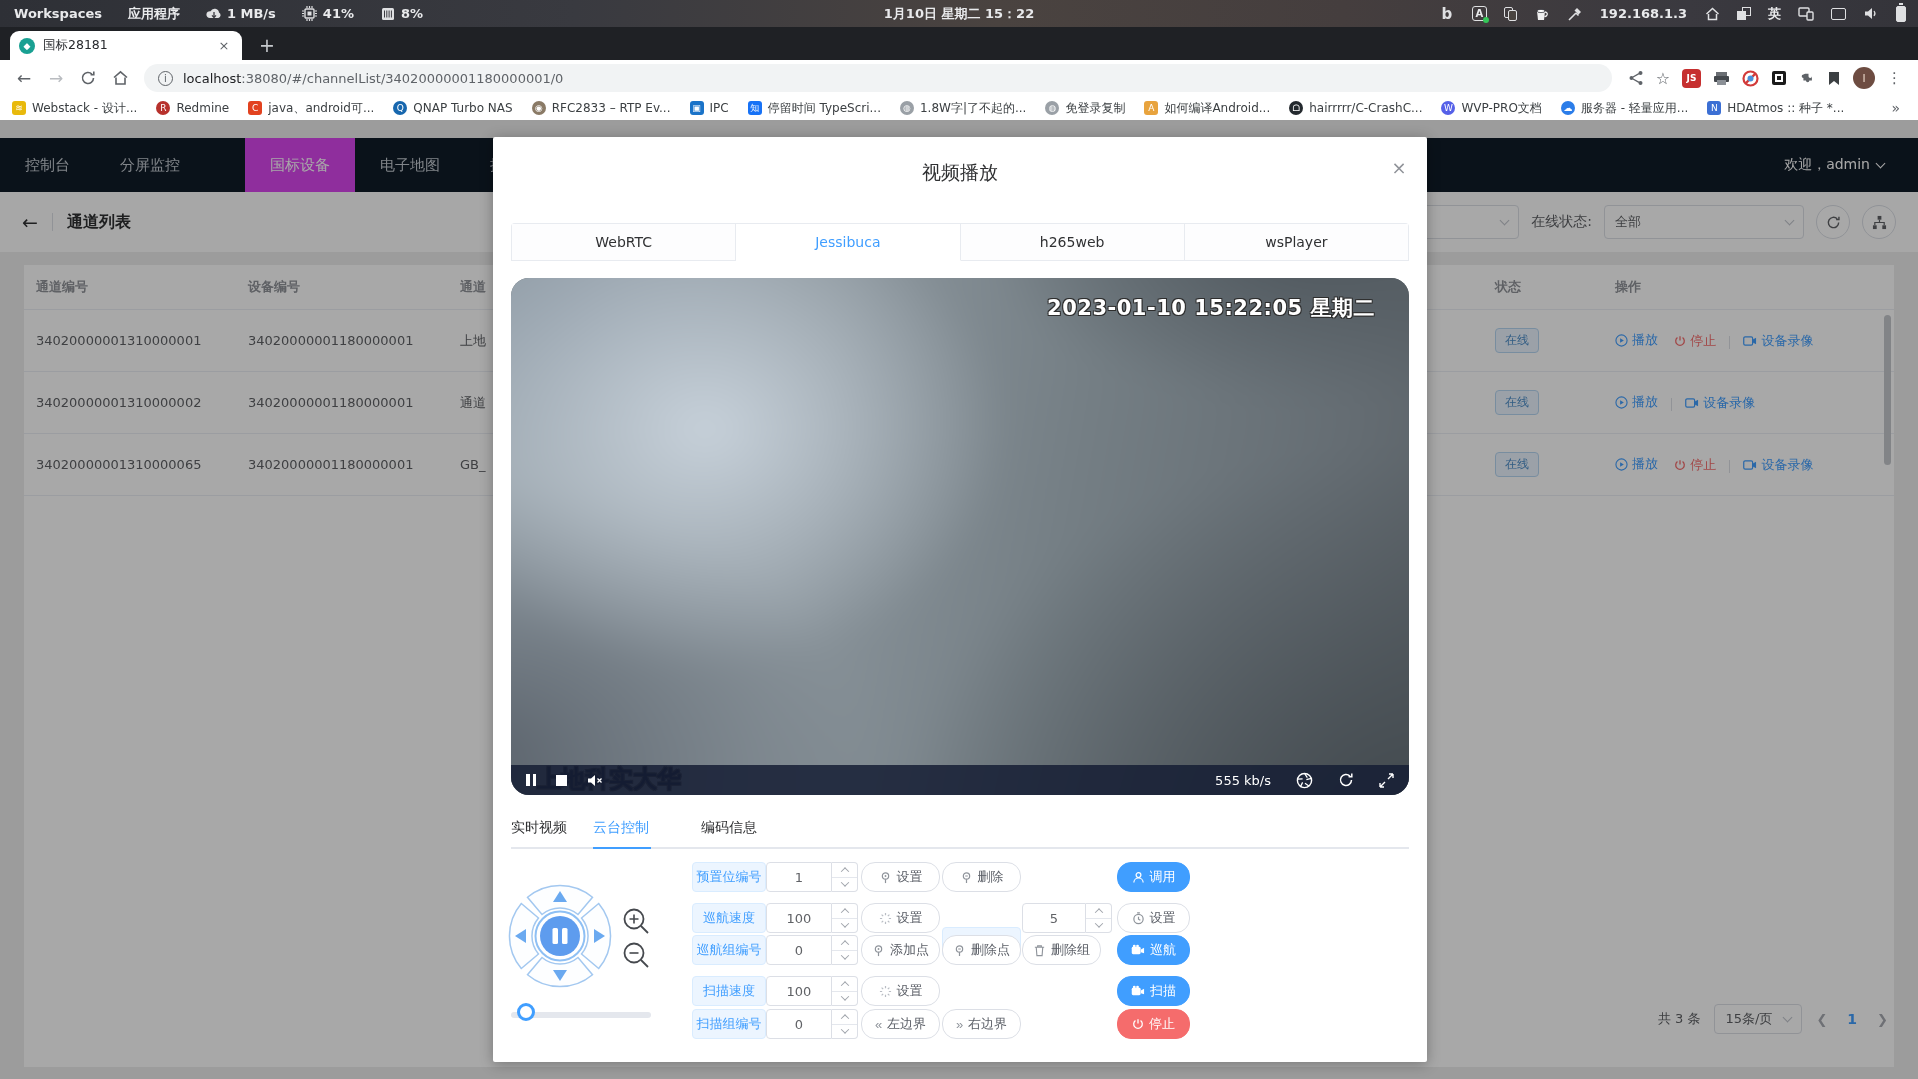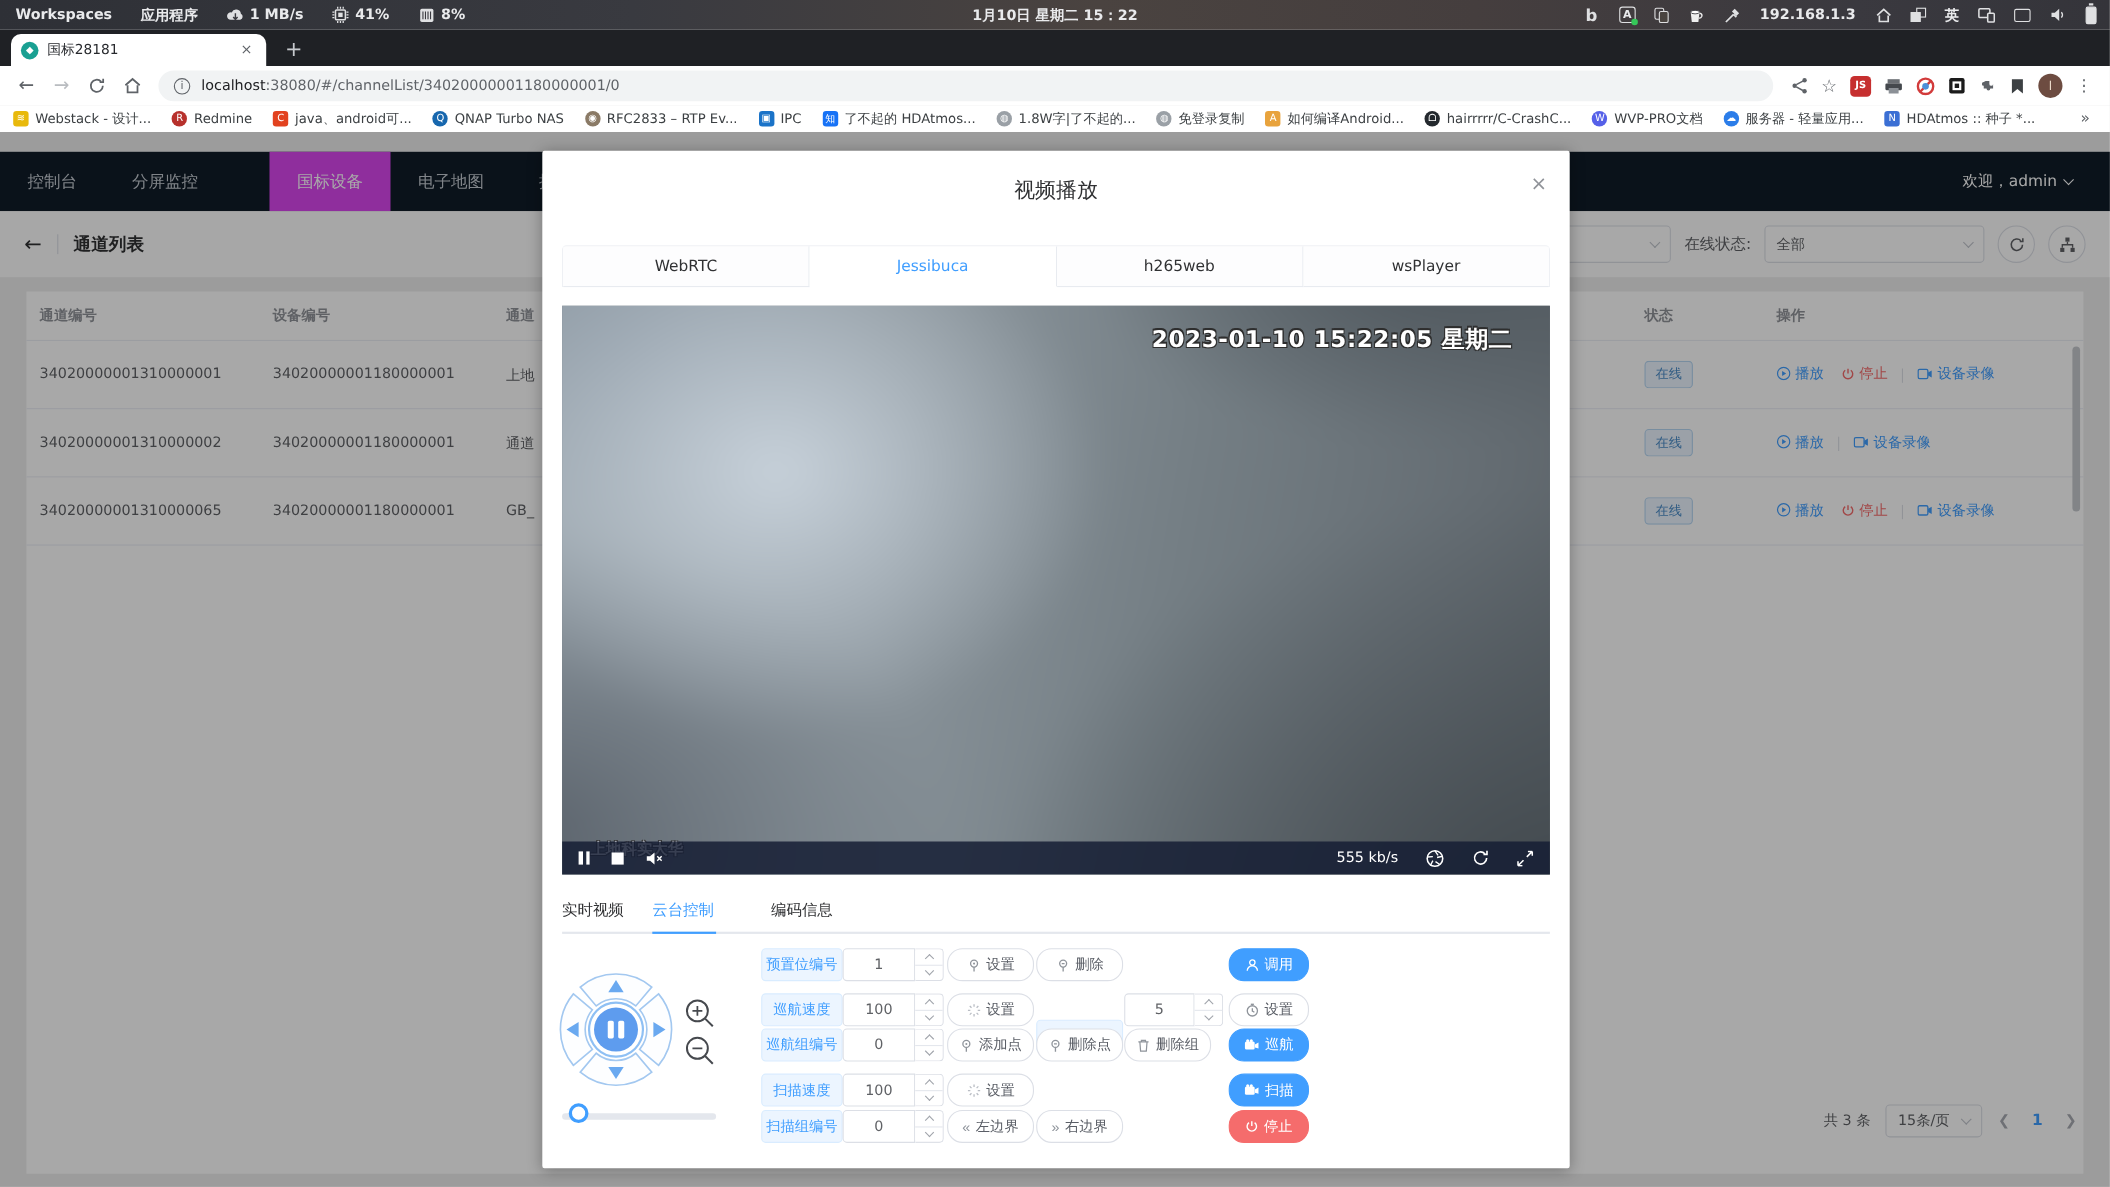--- a/index.html
+++ b/index.html
@@ -114,32 +114,32 @@
   #mclose { position:absolute; top:18px; right:16px; font-size:18px; color:#909399; width:24px; height:24px;
     display:flex; align-items:center; justify-content:center; }
 
   #ptabs { position:absolute; left:18px; top:86px; width:898px; height:38px; display:flex;
     border:1px solid #e8ebf0; border-bottom:none; border-radius:4px 4px 0 0; }
   .ptab { flex:1; display:flex; align-items:center; justify-content:center; font-size:14px; color:#303133;
     border-right:1px solid #e8ebf0; border-bottom:1px solid #e8ebf0; background:#fdfdfe; }
   .ptab:last-child { border-right:none; }
   .ptab.active { color:#409eff; border-bottom-color:transparent; background:#fff; }
 
-  #video { position:absolute; left:18px; top:141px; width:898px; height:517px; background:#6b7478; overflow:hidden; }
+  #video { position:absolute; left:18px; top:141px; width:898px; height:517px; background:#6b7478; overflow:hidden;border-radius:18px; }
   #vblur { position:absolute; inset:-40px; filter:blur(16px);
     background:
       radial-gradient(500px 400px at 24% 32%, #c7d1da 0%, rgba(160,172,180,0) 60%),
       radial-gradient(420px 320px at 10% 12%, #8d99a4 0%, rgba(141,153,164,0) 55%),
       radial-gradient(700px 520px at 0% 88%, #59616a 0%, rgba(89,97,106,0) 55%),
       radial-gradient(820px 620px at 96% 100%, #41484d 0%, rgba(63,71,76,0) 62%),
       radial-gradient(600px 300px at 86% 0%, #4e565c 0%, rgba(78,86,92,0) 55%),
       linear-gradient(100deg,#9aa5ad 0%,#8a949b 35%,#747e84 60%,#646c72 85%,#585f64 100%); }
   #vstamp { position:absolute; top:16px; right:34px; font-size:21px; color:#fff; letter-spacing:0.5px;
     font-weight:bold; text-shadow:-1px -1px 0 #2e2e2e,1px -1px 0 #2e2e2e,-1px 1px 0 #2e2e2e,1px 1px 0 #2e2e2e; }
-  #vwm { position:absolute; bottom:14px; left:26px; font-size:14px; color:#ffffff; font-weight:bold;
+  #vwm { position:absolute; bottom:0; left:26px; font-size:24px; color:#0f172a; font-weight:bold;
     text-shadow:-1px -1px 0 #3a3a3a,1px -1px 0 #3a3a3a,-1px 1px 0 #3a3a3a,1px 1px 0 #3a3a3a; z-index:1;}
   #vbar { position:absolute; bottom:0; left:0; width:100%; height:30px; background:rgba(21,29,52,0.85);
     display:flex; align-items:center; padding:0 15px; gap:20px; z-index:2; color:#fff; }
   .vpause { display:flex; gap:3px; } .vpause i { width:3.5px; height:12px; background:#fff; }
   .vstop { width:11px; height:11px; background:#fff; }
   #vright { margin-left:auto; display:flex; align-items:center; gap:25px; }
   #vbitrate { font-size:13px; color:#fff; }
 
   #subtabs { position:absolute; left:18px; top:672px; width:898px; height:40px; border-bottom:2px solid #e4e7ed; }
   .stab { position:absolute; top:0; height:38px; display:flex; align-items:center; font-size:14px; color:#303133; }
@@ -358,21 +358,21 @@
   <span class="bm">
       <span class="bmi" style="background:#8a7a66;border-radius:50%;">◉</span>
       <span>RFC2833 – RTP Ev...</span>
     </span>
   <span class="bm">
       <span class="bmi" style="background:#1a73c8;">▣</span>
       <span>IPC</span>
     </span>
   <span class="bm">
       <span class="bmi" style="background:#1772f6;">知</span>
-      <span>了不起的 HDAtmos...</span>
+      <span>停留时间 TypeScri...</span>
     </span>
   <span class="bm">
       <span class="bmi" style="background:#9aa0a6;border-radius:50%;">◍</span>
       <span>1.8W字|了不起的...</span>
     </span>
   <span class="bm">
       <span class="bmi" style="background:#9aa0a6;border-radius:50%;">◍</span>
       <span>免登录复制</span>
     </span>
   <span class="bm">

